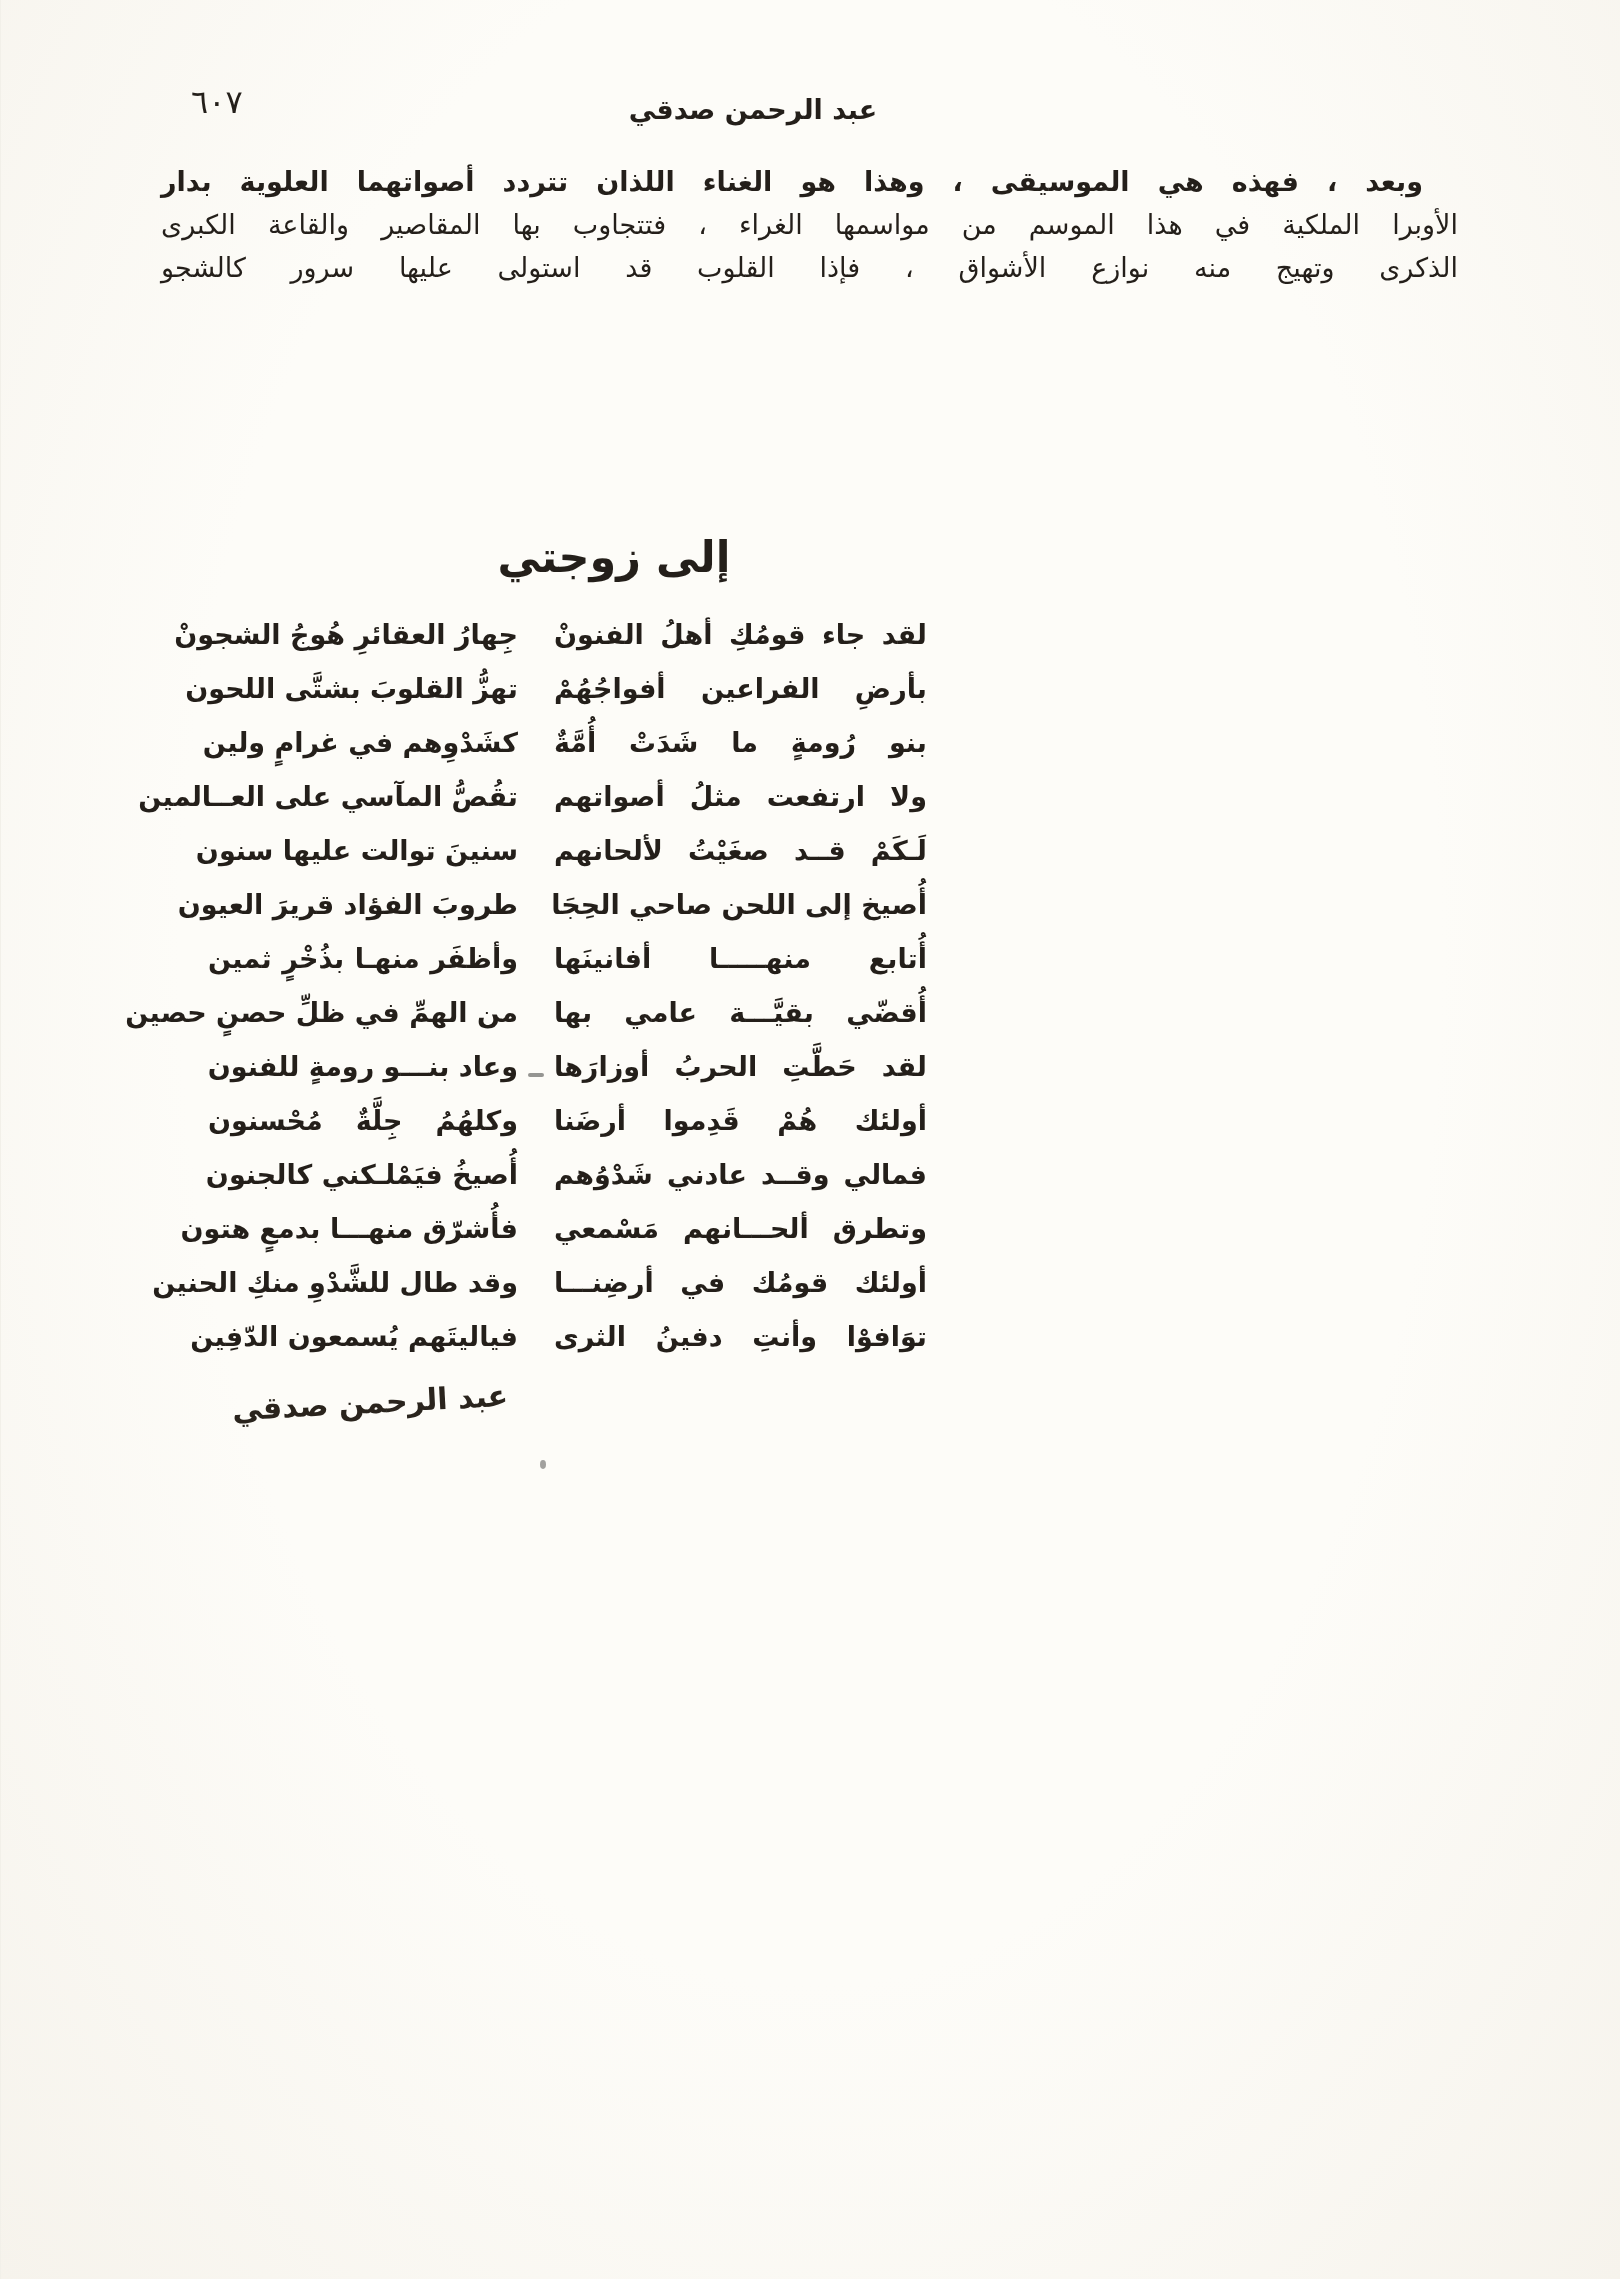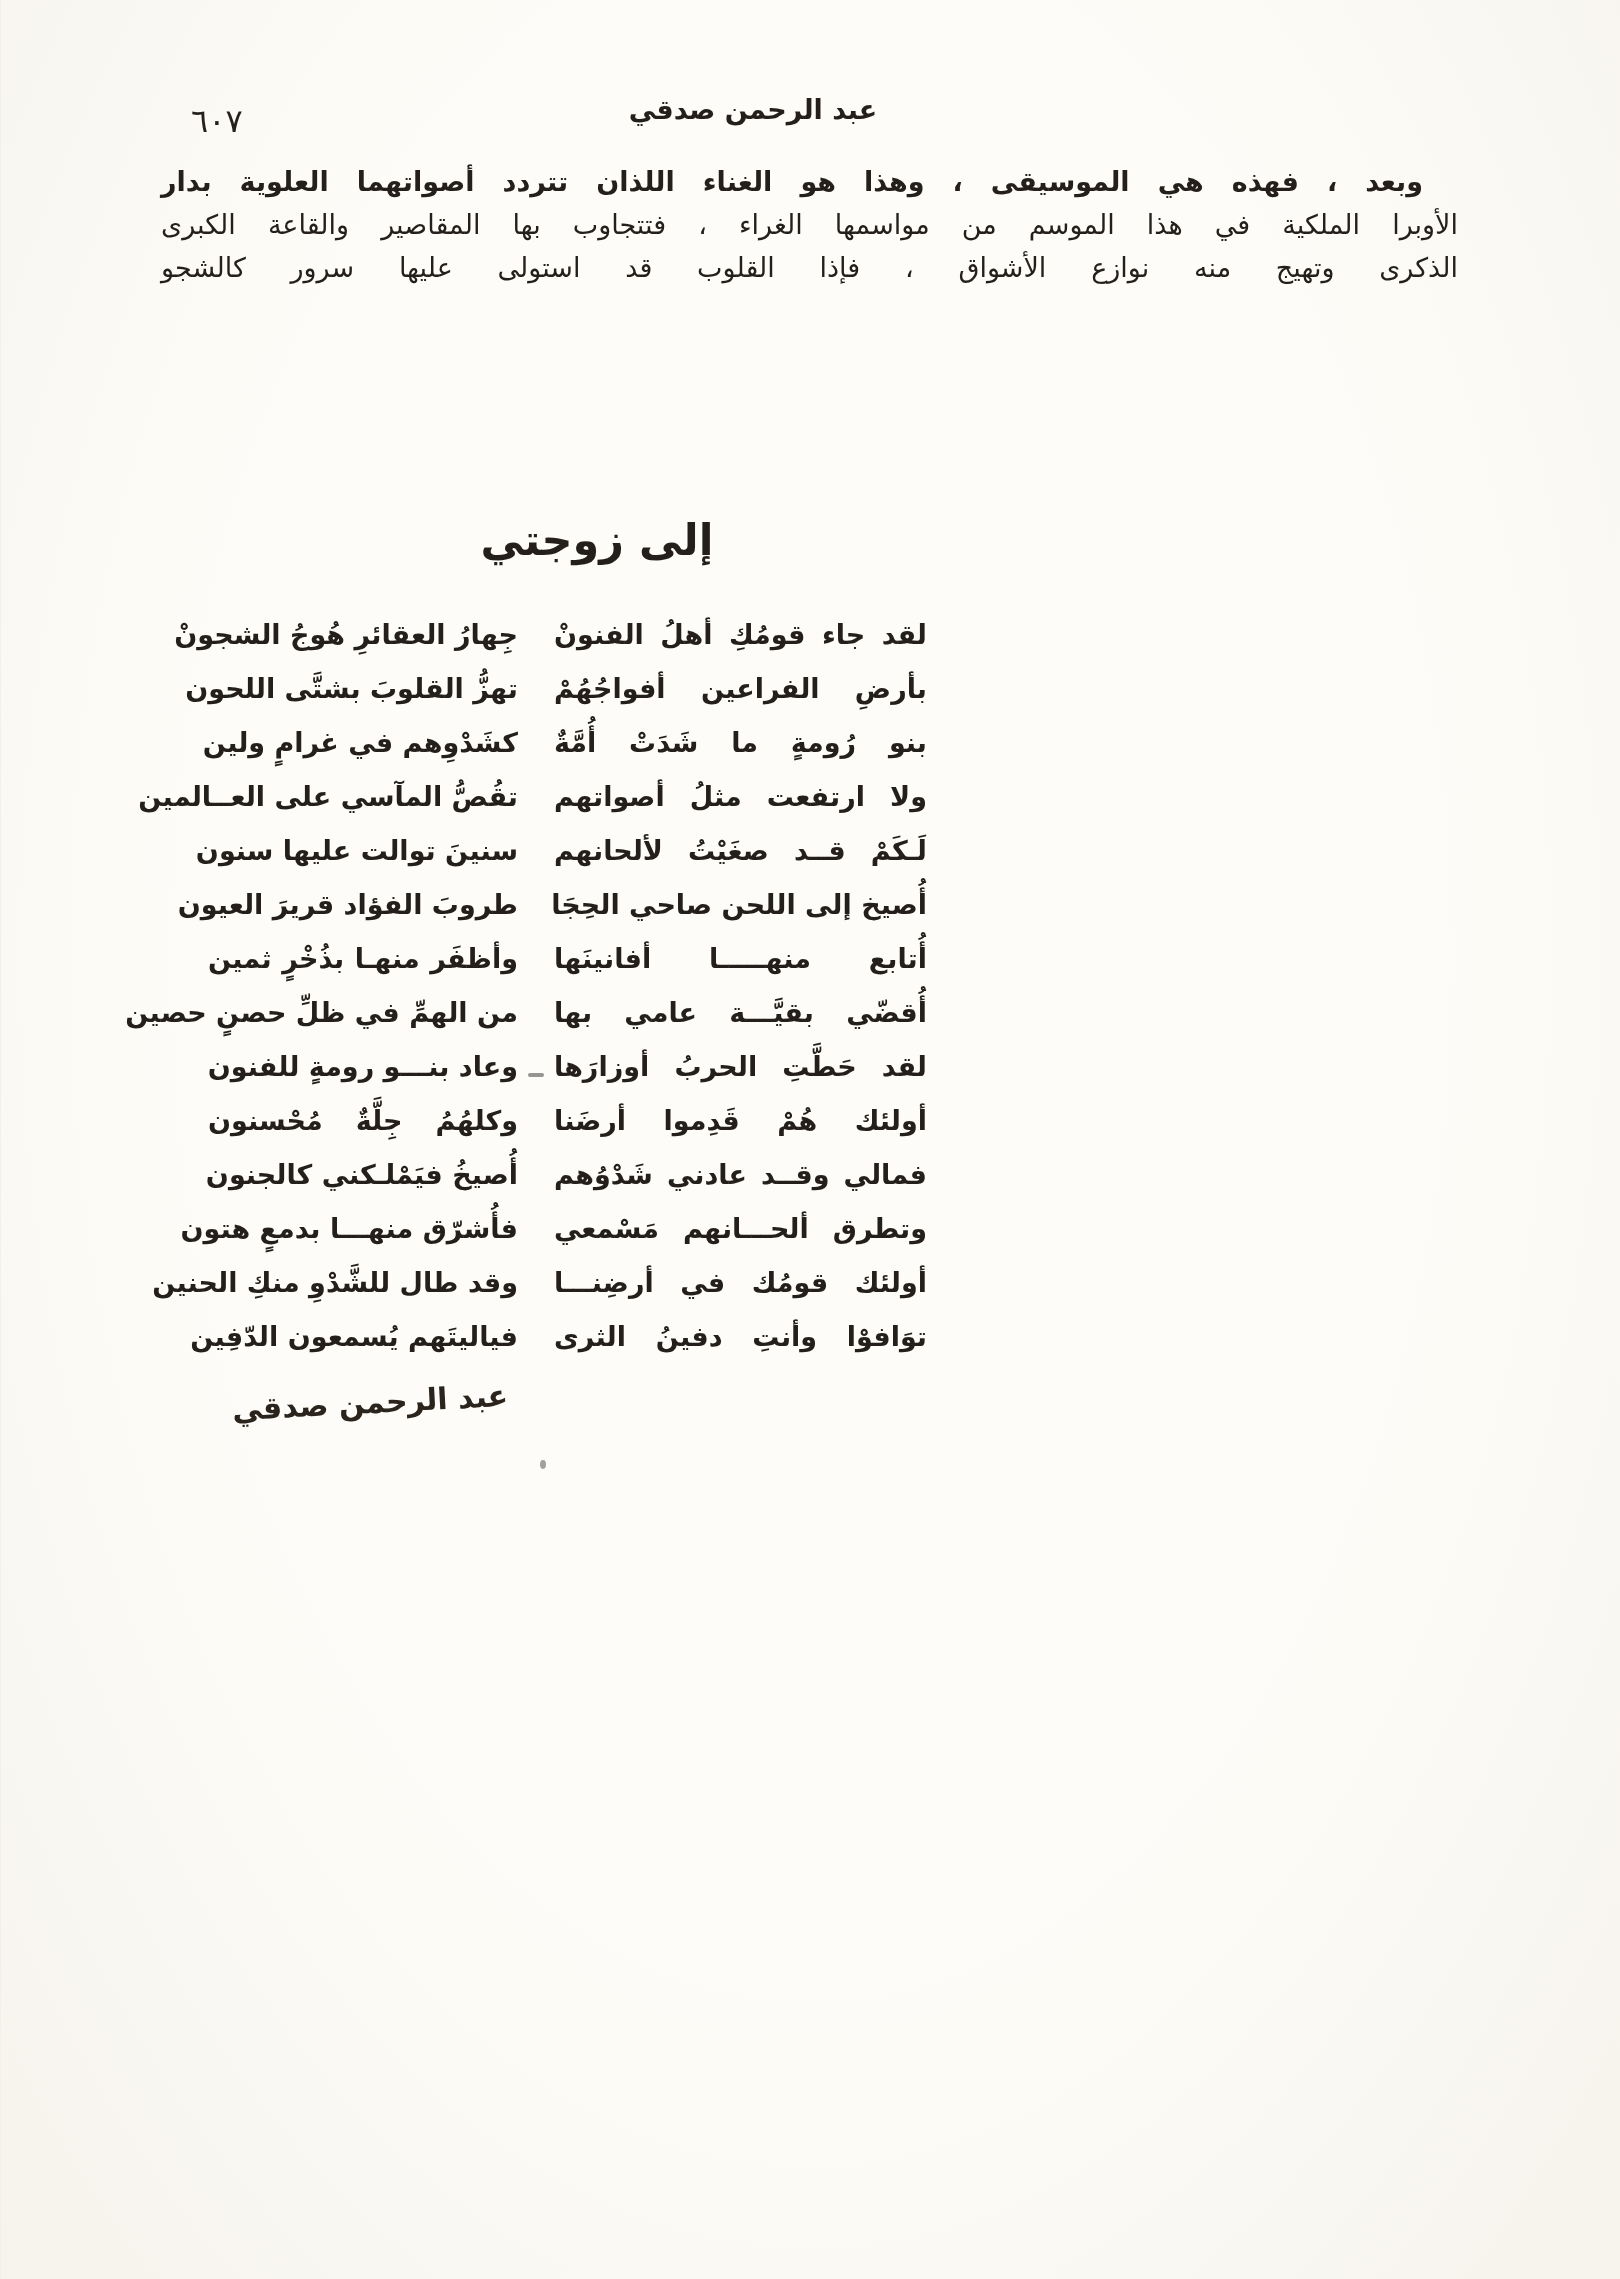--- a/index.html
+++ b/index.html
@@ -16,21 +16,21 @@
     height: 2279px;
     overflow: hidden;
     direction: rtl;
     color: #241f1a;
     background: radial-gradient(ellipse at 50% 42%, #fdfcf8 55%, #f6f3ec 100%);
   }
 
   
   .page-number {
     position: absolute;
-    top: 102px;
+    top: 83px;
     left: 191px;
     font-size: 32px;
     letter-spacing: 2px;
   }
   .header-title {
     position: absolute;
     top: 94px;
     left: 753px;
     transform: translateX(-50%);
     font-size: 27px;
@@ -50,21 +50,21 @@
   .prose-line {
     text-align: justify;
     text-align-last: justify;
   }
   .prose-line.first { padding-right: 35px; font-weight: bold; }
   .prose-line.last  { padding-left: 62px; }
 
   
   .poem-title {
     position: absolute;
-    margin: 0;
+    margin: 17px;
     top: 515px;
     left: 597px;
     transform: translateX(-50%);
     font-size: 43px;
     font-weight: 700;
     white-space: nowrap;
   }
   .poem {
     position: absolute;
     top: 607px;

